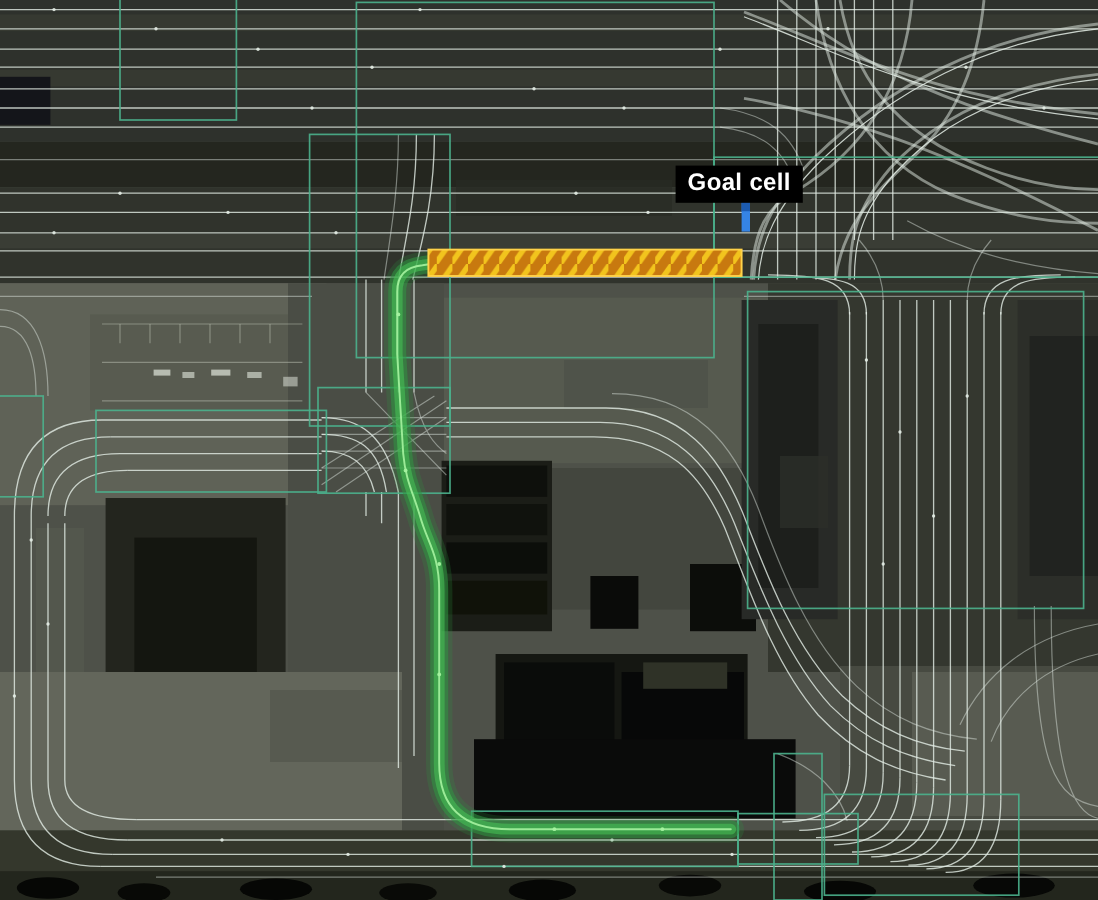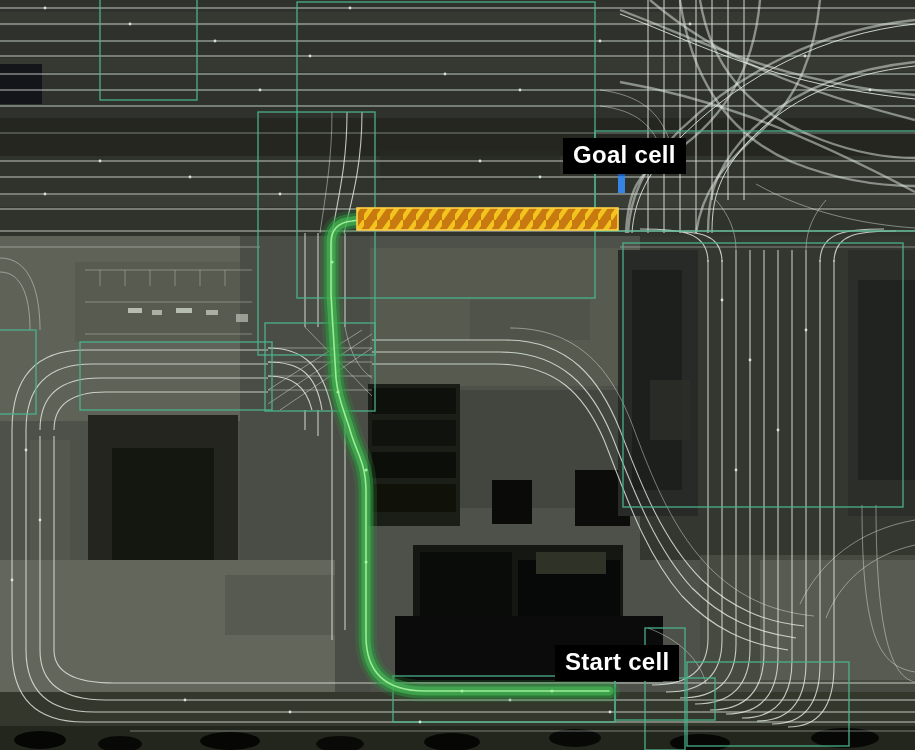--- a/index.html
+++ b/index.html
@@ -23,21 +23,21 @@
   .route-core{stroke:var(--route-green-mid);stroke-width:9;fill:none;opacity:.6;stroke-linecap:round;stroke-linejoin:round;}
   .route-line{stroke:var(--route-green-bright);stroke-width:1.6;fill:none;opacity:.9;stroke-linecap:round;stroke-linejoin:round;}
   .goal-strip{fill:url(#hatch);stroke:var(--goal-border);stroke-width:1.6;}
   .goal-marker{fill:var(--marker-blue);}
   .park{stroke:#b9bfb2;stroke-width:1;opacity:.5;fill:none;}
   .map-label{
     position:absolute;
     background:var(--label-bg);
     color:var(--label-fg);
     font-weight:bold;
-    font-size:24px;
+    font-size:20px;
     line-height:1.15;
     padding:3px 10px 5px;
     letter-spacing:.3px;
     white-space:nowrap;
   }
 </style>
 </head>
 <body>
 
 <div id="viewport">
@@ -249,14 +249,13 @@
     <g>
       <rect class="goal-strip" x="357" y="208" width="261" height="22"></rect>
     </g>
     <g>
       <rect class="goal-marker" x="618" y="167" width="7" height="26"></rect>
       <rect x="618" y="167" width="7" height="9" fill="#1c5bb0"></rect>
     </g>
   </svg>
 
   <div class="map-label" style="left:563px;top:138px;">Goal cell</div>
-  <div class="map-label" style="left:555px;top:645px;">Start cell</div>
 </div>
 
 </body></html>

